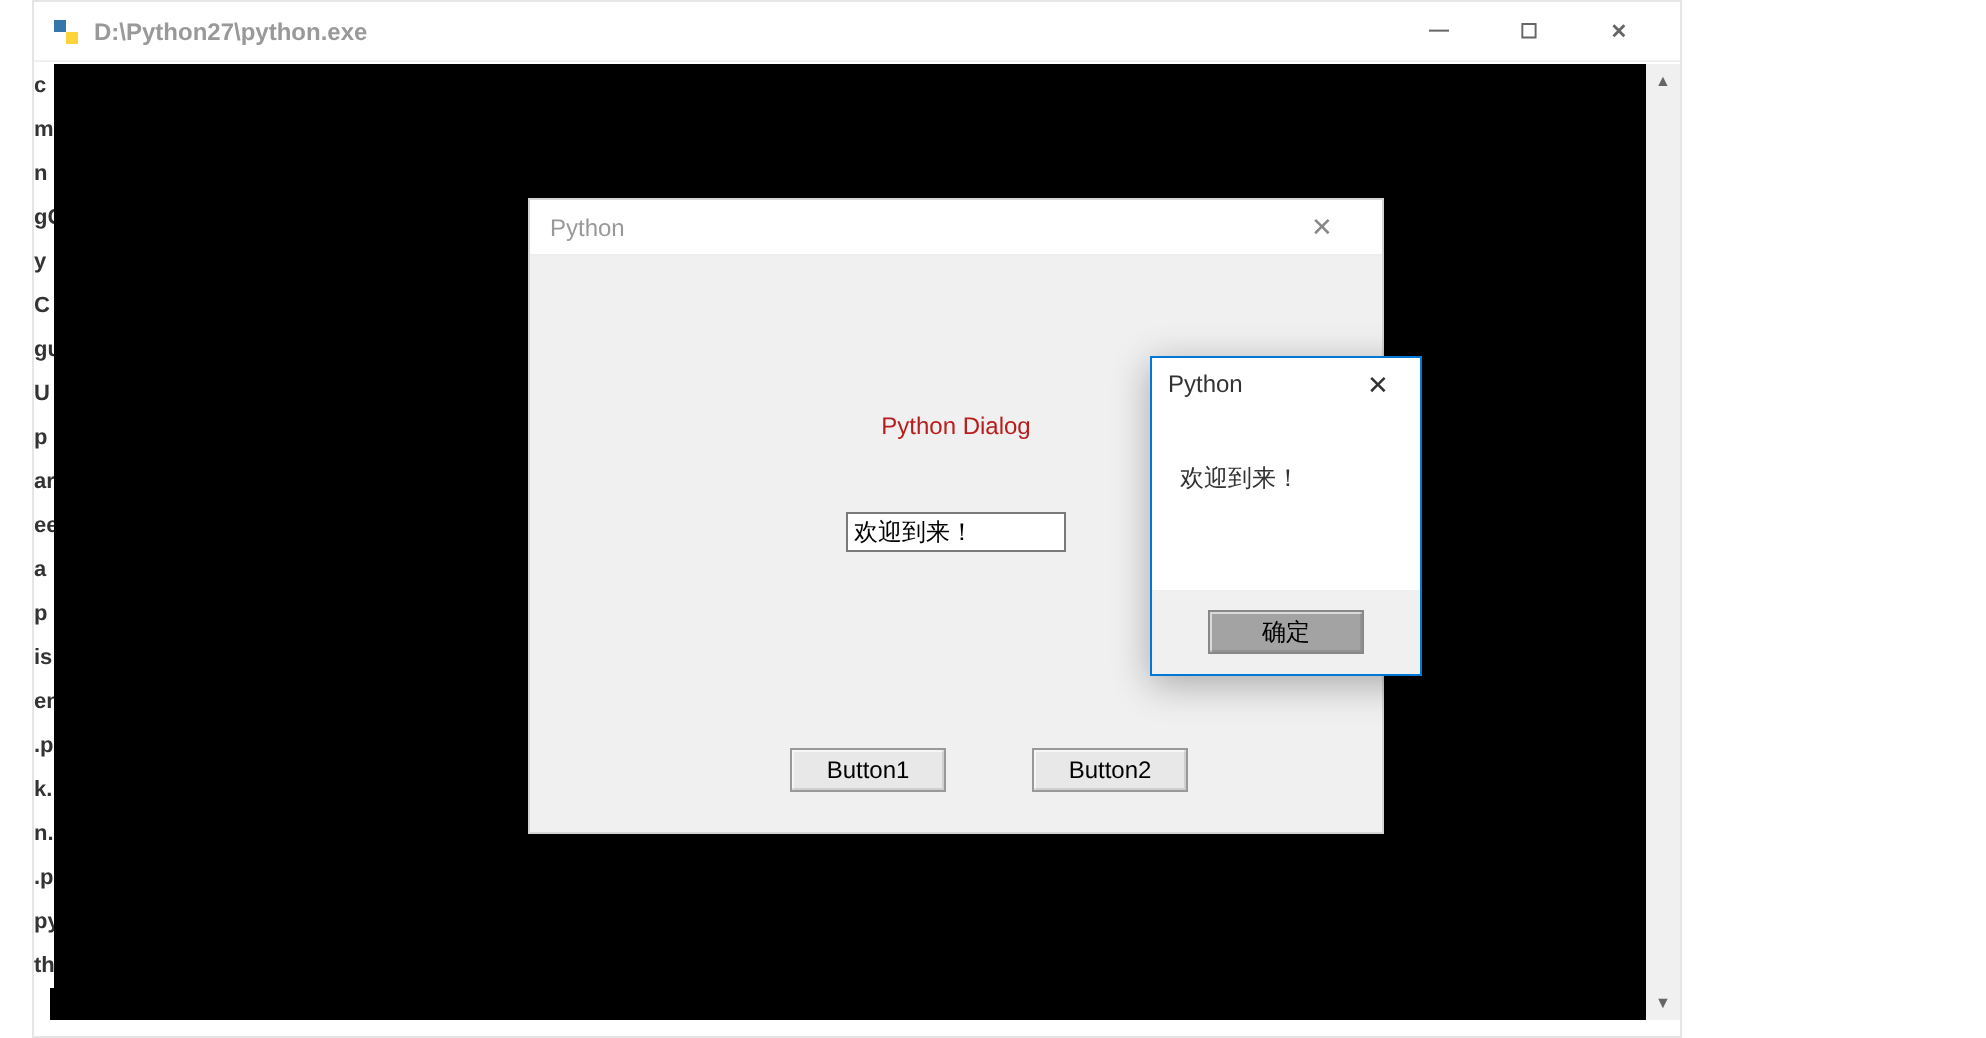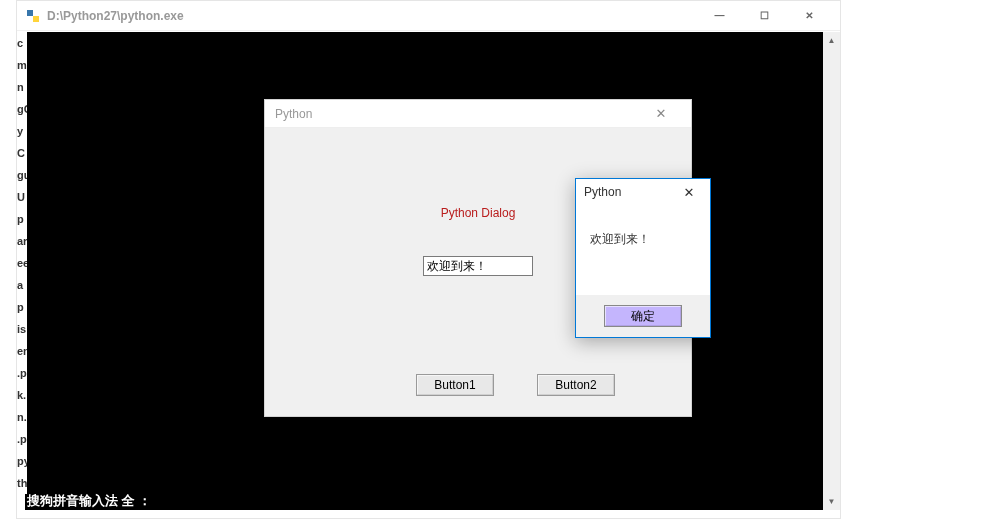--- a/index.html
+++ b/index.html
@@ -121,21 +121,20 @@
     }
     .dlg-btn {
       position: absolute;
       bottom: 20px;
       width: 78px; height: 22px;
       background: #e8e8e8;
       border: 1px solid #999;
       font-size: 12px;
       display: flex; align-items: center; justify-content: center;
       box-shadow: inset -1px -1px 0 rgba(0,0,0,0.1), inset 1px 1px 0 rgba(255,255,255,0.6);
-      margin-left: 21px;
     }
     .dlg-btn.b1 { left: 130px; }
     .dlg-btn.b2 { left: 251px; }
 
     .msgbox {
       position: absolute;
       left: 575px; top: 178px;
       width: 136px; height: 160px;
       background: #fff;
       border: 1px solid #0078d7;
@@ -162,21 +161,21 @@
     }
     .msgbox-footer {
       position: absolute;
       left: 0; right: 0; bottom: 0;
       height: 42px;
       background: #f0f0f0;
       display: flex; align-items: center; justify-content: center;
     }
     .msgbox-ok {
       width: 78px; height: 22px;
-      background: #c4b5fd;
+      background: #a3a3a3;
       border: 1px solid #888;
       font-size: 12px;
       display: flex; align-items: center; justify-content: center;
       box-shadow: inset -1px -1px 0 rgba(0,0,0,0.1), inset 1px 1px 0 rgba(255,255,255,0.6);
       font-family: Liberation Serif, serif;
     }
   </style>
 </head>
 <body>
 
@@ -220,21 +219,20 @@
     <div>is</div>
     <div>en</div>
     <div>.p</div>
     <div>k.</div>
     <div>n.</div>
     <div>.p</div>
     <div>py</div>
     <div>thi</div>
   </div>
 
-  <div class="ime-bar">搜狗拼音输入法  全 ：</div>
 </div>
 
 <div class="dialog">
   <div class="dialog-titlebar">
     <span class="dtitle">Python</span>
     <div class="dialog-close">✕</div>
   </div>
   <div class="dialog-body">
     <div class="dlg-label">Python Dialog</div>
     <input class="dlg-input" type="text" value="欢迎到来！" style="">

